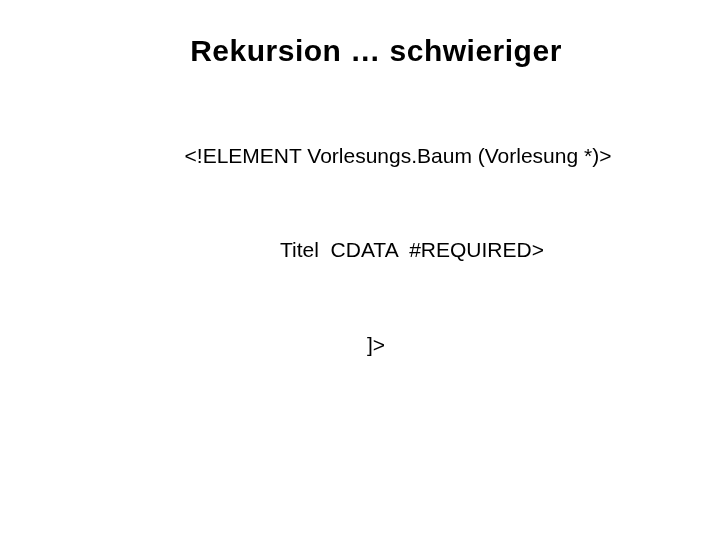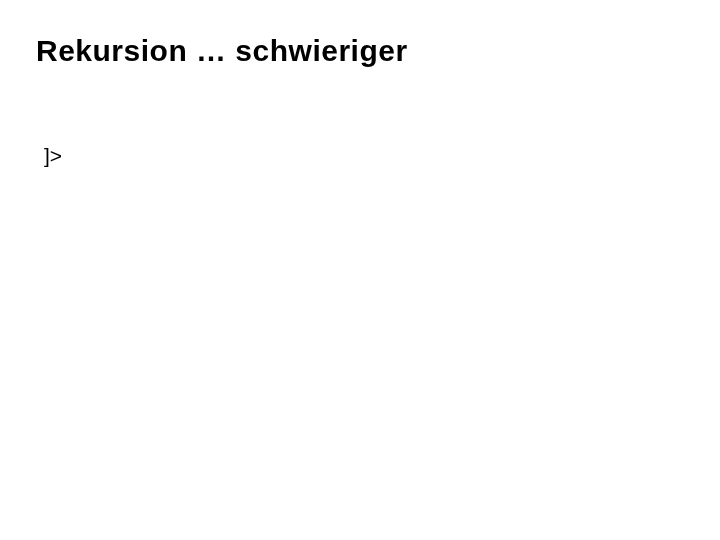--- a/index.html
+++ b/index.html
@@ -1,15 +1,15 @@
 <!DOCTYPE html>
 <html><head>
 <meta charset="utf-8">
 <style>
-  * { margin: 8px; padding: 0; box-sizing: border-box; }
+  * { margin: 8px; padding: 0; box-sizing: border-box; text-align: center; }
   body {
     width: 720px;
     height: 540px;
     background: #ffffff;
     font-family: Arial, Helvetica, sans-serif;
     color: #000;
     padding: 10px 12px;
     overflow: hidden;
   }
   .title {
@@ -28,14 +28,16 @@
   .line { display: block; }
   .indent1 { padding-left: 44px; }
   .indent2 { padding-left: 72px; }
 </style>
 </head>
 <body>
 
 <h1 class="title">Rekursion … schwieriger</h1>
 
 <div class="dtd-block">
+  <span class="line indent1">&lt;!ELEMENT Vorlesungs.Baum (Vorlesung *)&gt;</span>
+  <span class="line indent2">Titel  CDATA  #REQUIRED&gt;</span>
   <span class="line">]&gt;</span>
 </div>
 
 </body></html>

